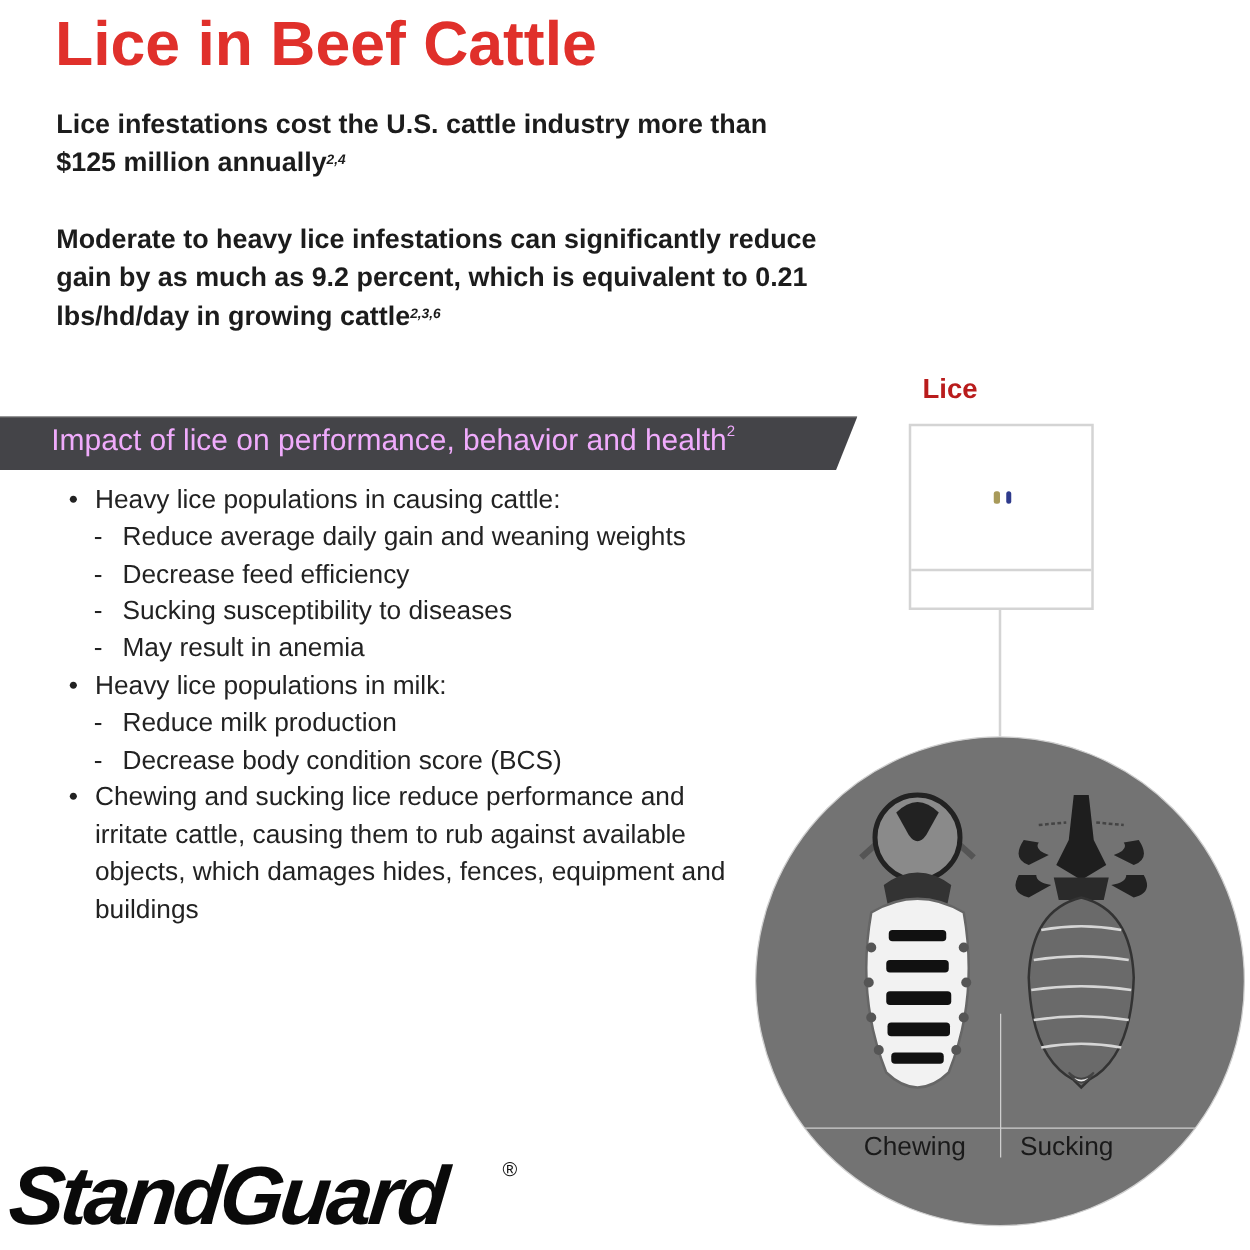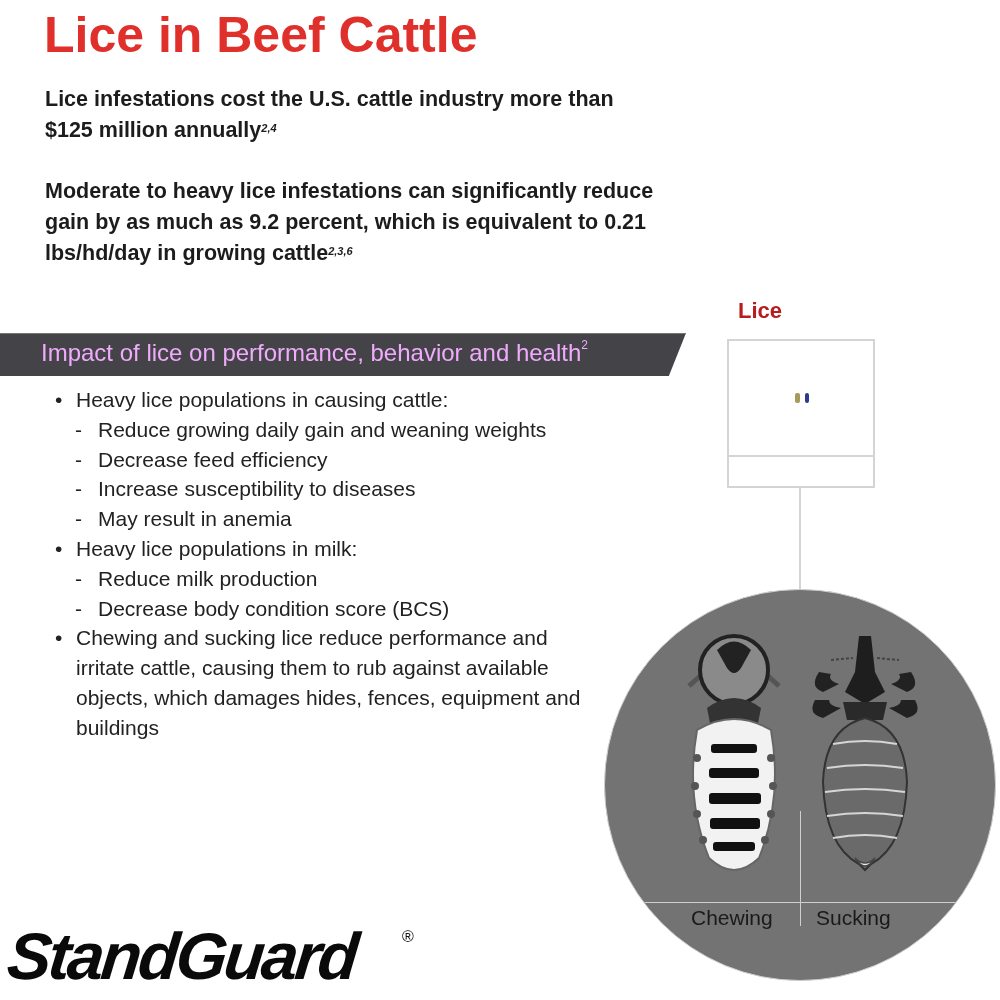--- a/index.html
+++ b/index.html
@@ -40,23 +40,23 @@
 <div class="lead" id="lead1"><span>Lice infestations cost the U.S. cattle industry more than $125 million annually</span><sup>2,4</sup></div>
 
 <div class="lead" id="lead2"><span>Moderate to heavy lice infestations can significantly reduce gain by as much as 9.2 percent, which is equivalent to 0.21 lbs/hd/day in growing cattle</span><sup>2,3,6</sup></div>
 
 <div class="banner">
   <div class="banner-text"><span>Impact of lice on performance, behavior and health</span><sup>2</sup></div>
 </div>
 
 <div class="bullets">
   <div class="b-item"><span class="b-dot">•</span><span>Heavy lice populations in causing cattle:</span></div>
-  <div class="s-item"><span class="s-dash">-</span><span>Reduce growing daily gain and weaning weights</span></div>
+  <div class="s-item"><span class="s-dash">-</span><span>Reduce average daily gain and weaning weights</span></div>
   <div class="s-item"><span class="s-dash">-</span><span>Decrease feed efficiency</span></div>
-  <div class="s-item"><span class="s-dash">-</span><span>Increase susceptibility to diseases</span></div>
+  <div class="s-item"><span class="s-dash">-</span><span>Sucking susceptibility to diseases</span></div>
   <div class="s-item"><span class="s-dash">-</span><span>May result in anemia</span></div>
   <div class="b-item"><span class="b-dot">•</span><span>Heavy lice populations in milk:</span></div>
   <div class="s-item"><span class="s-dash">-</span><span>Reduce milk production</span></div>
   <div class="s-item"><span class="s-dash">-</span><span>Decrease body condition score (BCS)</span></div>
   <div class="b-item"><span class="b-dot">•</span><span>Chewing and sucking lice reduce performance and irritate cattle, causing them to rub against available objects, which damages hides, fences, equipment and buildings</span></div>
 </div>
 
 <div class="lice-label">Lice</div>
 <div class="lice-box">
   <div class="lice-mini" style="left:66px;background:#a89a5a;"></div>

